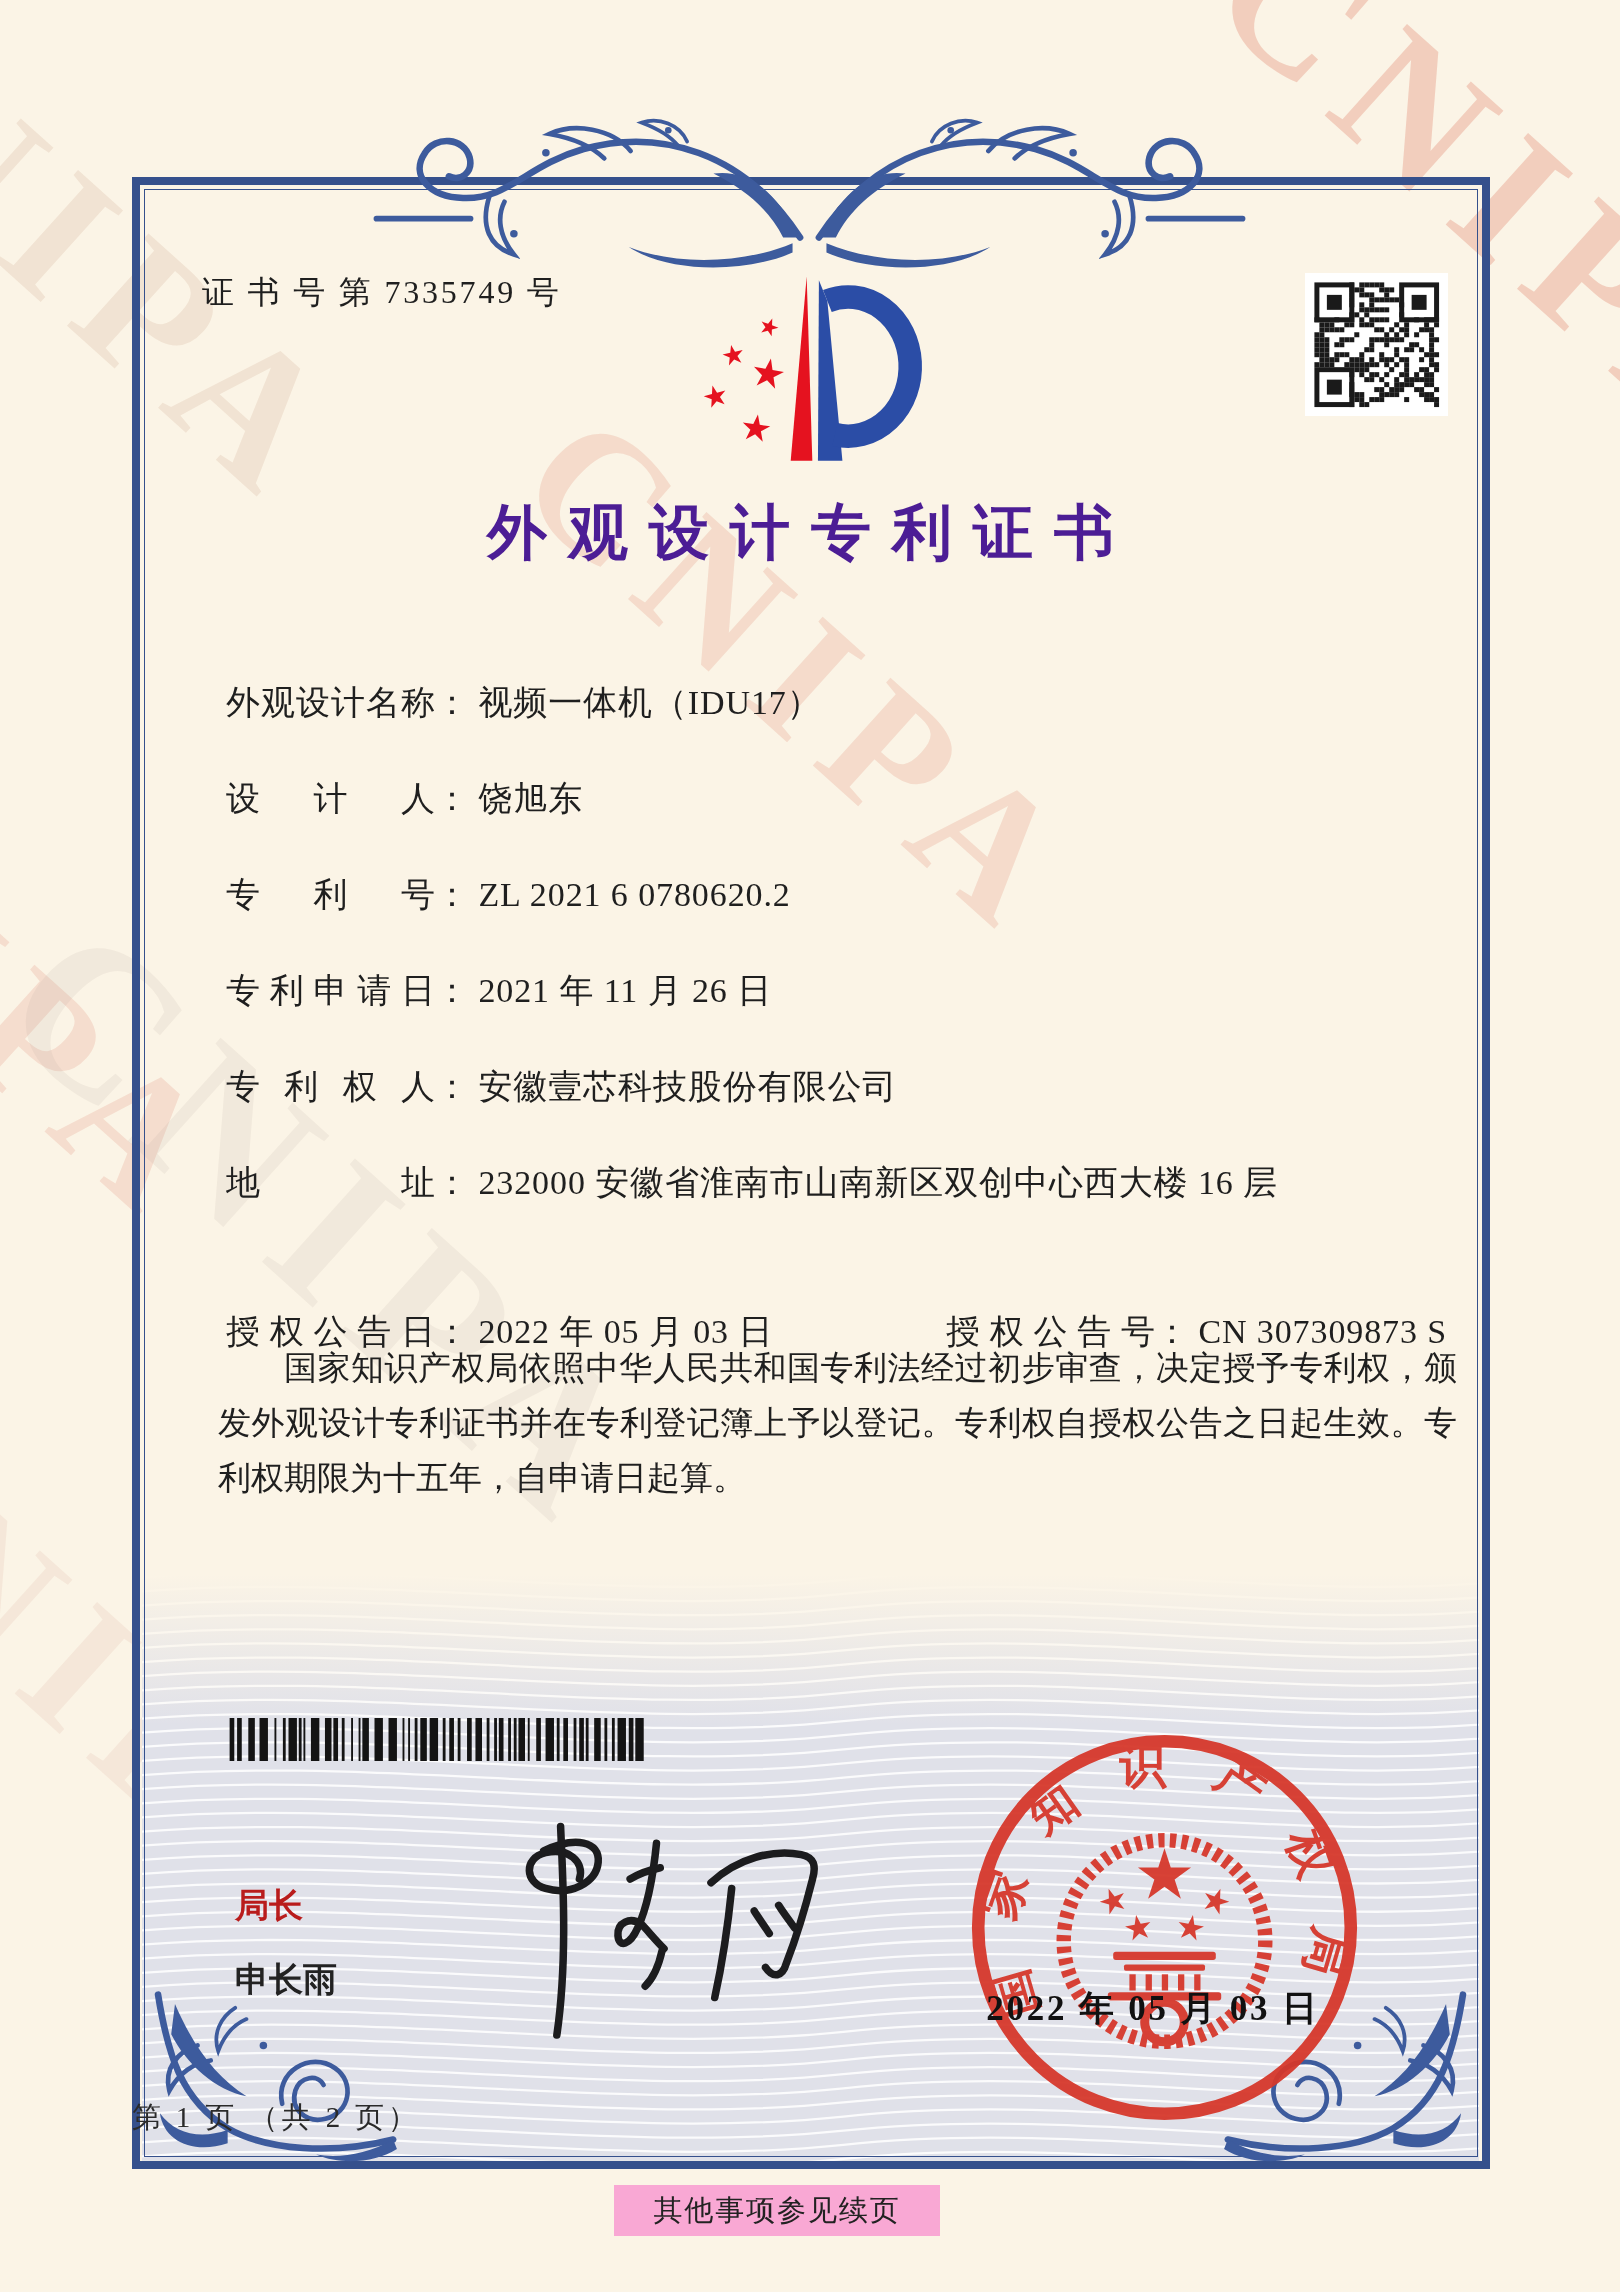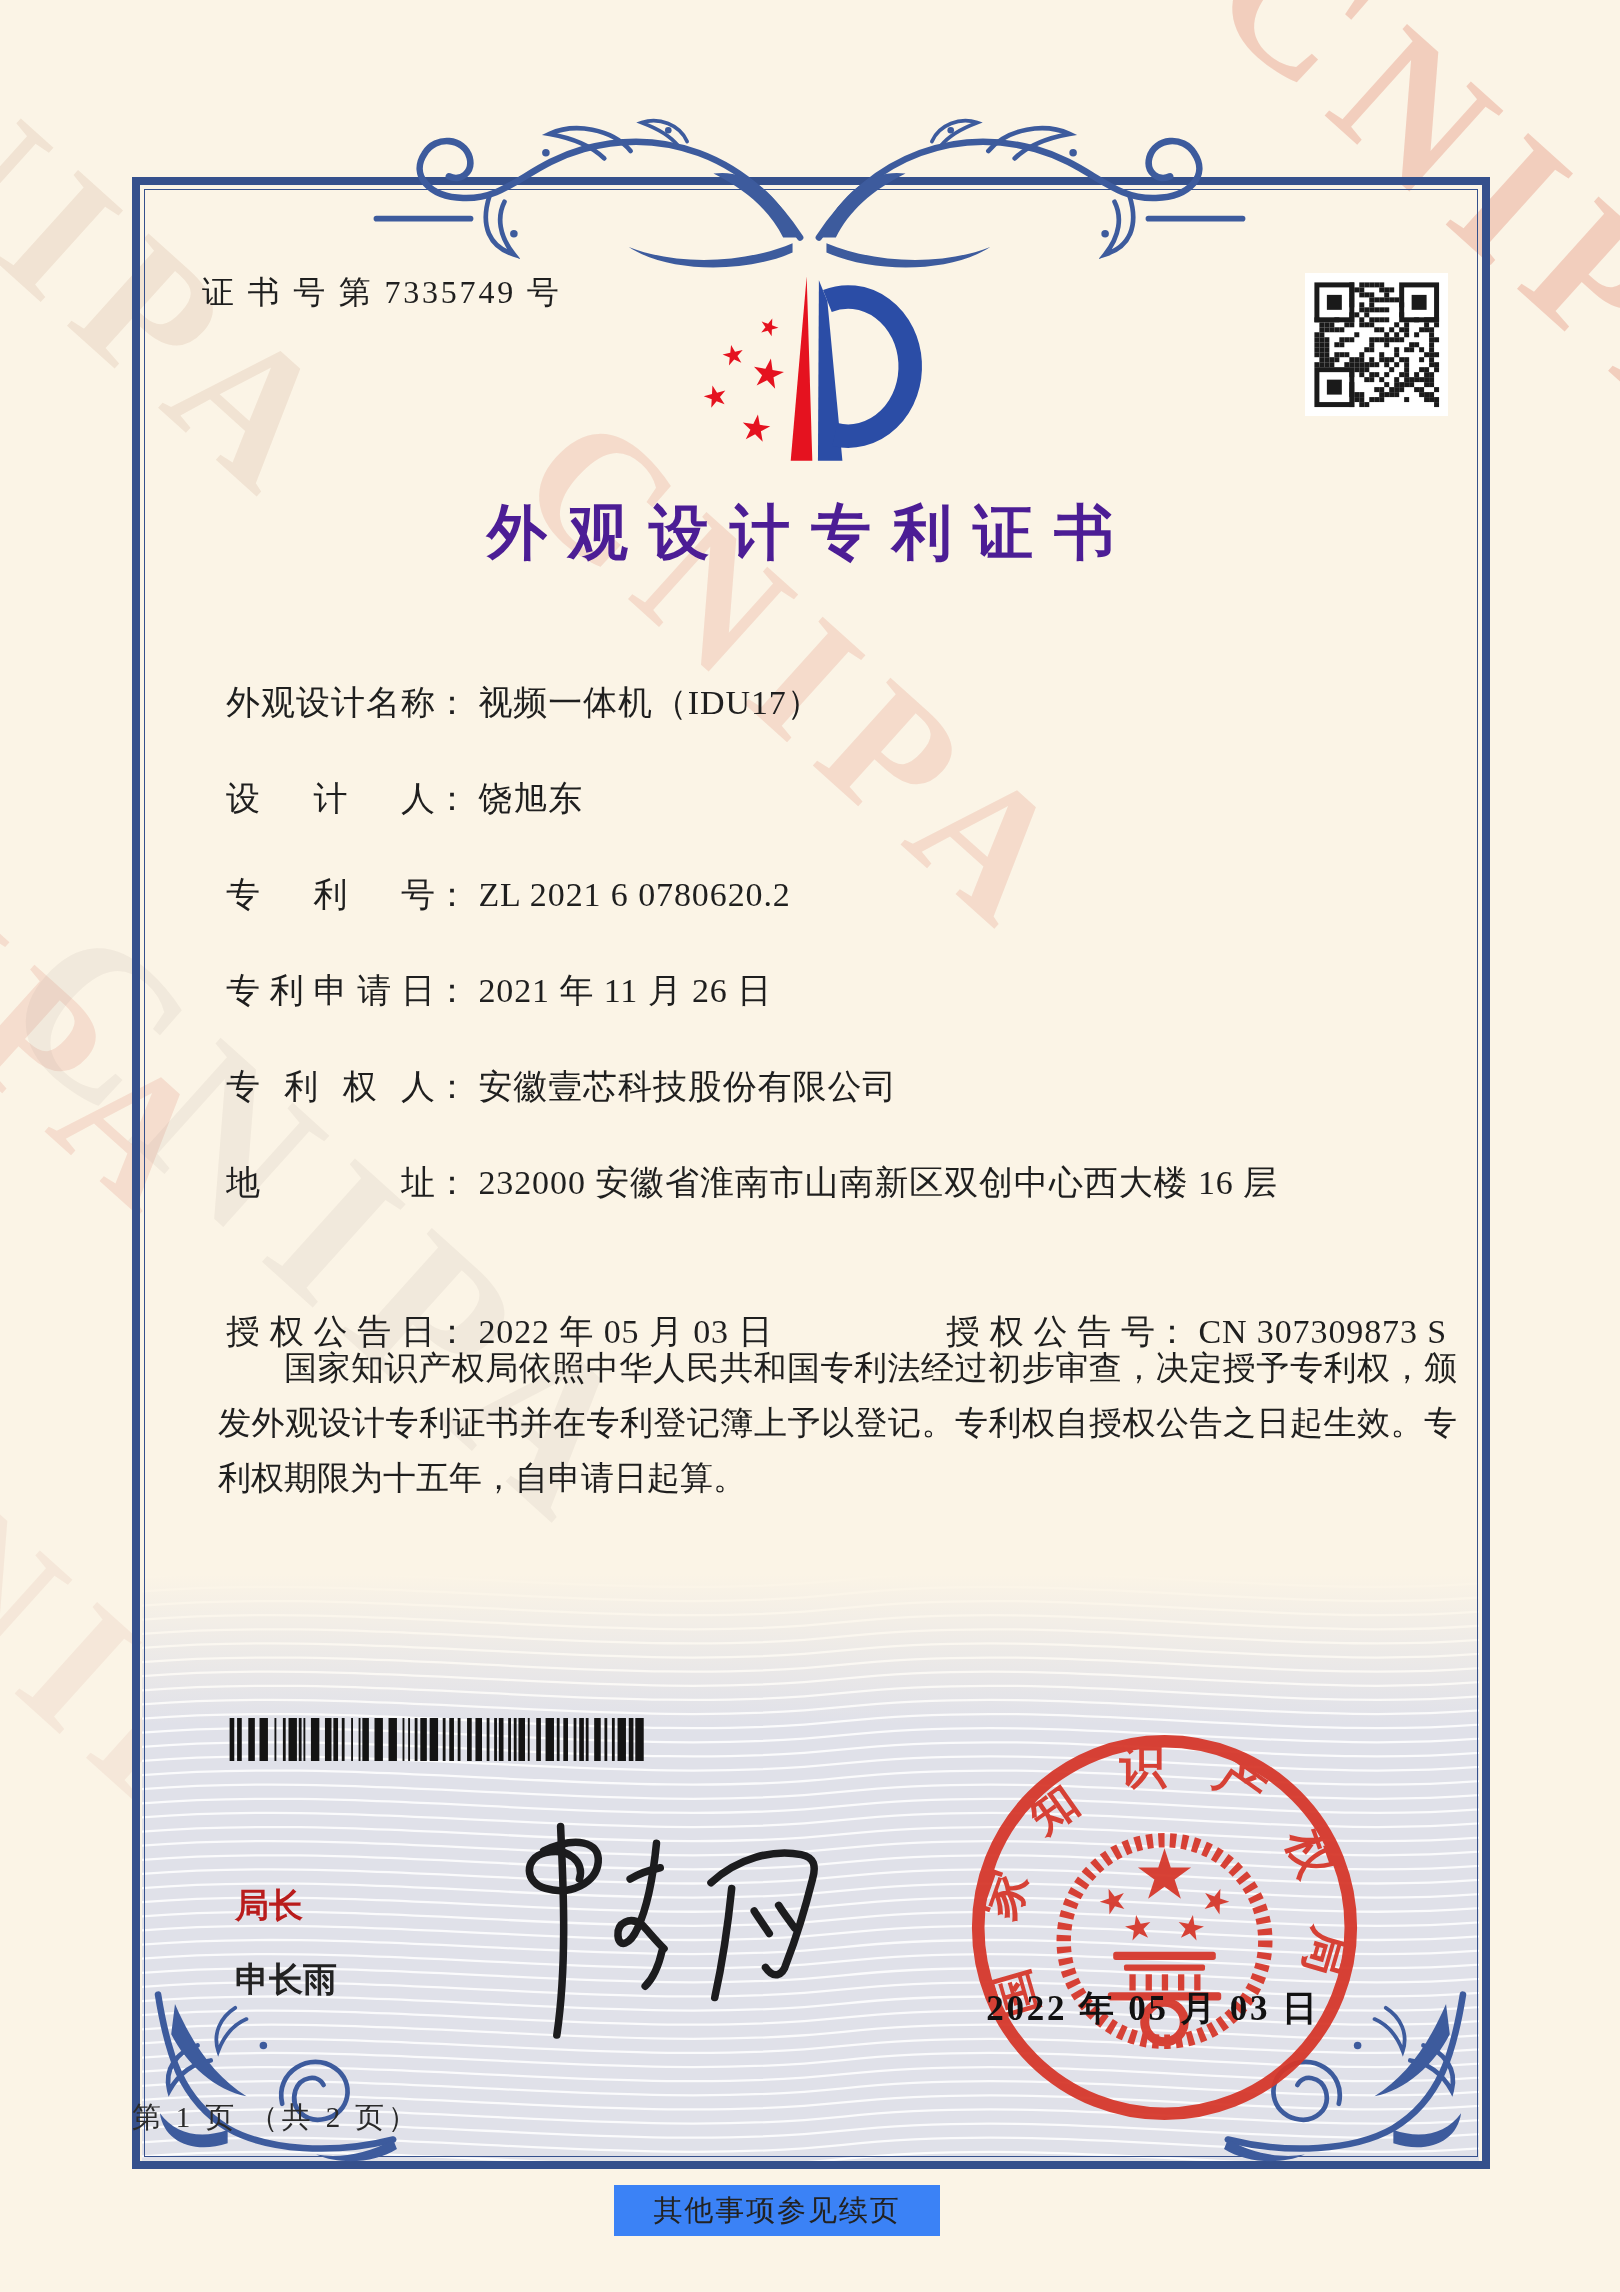--- a/index.html
+++ b/index.html
@@ -35,21 +35,21 @@
   .fvalue{letter-spacing:0.9px;}
   .pair2{position:absolute;left:720px;top:0;}
   
   .paras{left:218px;top:1341px;width:1239px;font-size:33px;line-height:55px;text-align:justify;}
   .paras p{margin:0;text-indent:2em;}
   
   .officer-title{left:235px;top:1883px;font-size:34px;font-family:"Liberation Sans","DejaVu Sans",sans-serif;font-weight:700;color:#b91c1c;}
   .officer-name{left:235px;top:1957px;font-size:34px;font-family:"Liberation Sans","DejaVu Sans",sans-serif;font-weight:700;color:#222;}
   .pageinfo{left:132px;top:2098px;width:1358px;text-align:left;font-size:29px;letter-spacing:3.8px;color:#2a2a2a;}
   .seal-date{left:946px;top:1985px;width:414px;text-align:center;font-size:35px;letter-spacing:2.8px;color:#111;font-weight:600;}
-  .footer-strip{left:614px;top:2185px;width:326px;height:51px;background:#3b82f6;
+  .footer-strip{left:614px;top:2185px;width:326px;height:51px;background:#f9a8d4;
                 text-align:center;line-height:51px;font-size:29px;letter-spacing:1.9px;color:#222;}
   .qr-wrap{left:1305px;top:273px;width:143px;height:143px;background:#ffffff;}
   svg{display:block;}
 </style>
 </head>
 <body>
 
 <div class="wm wm1">CNIPA</div>
 <div class="wm wm2">CNIPA</div>
 <div class="wm wm3">CNIPA</div>

